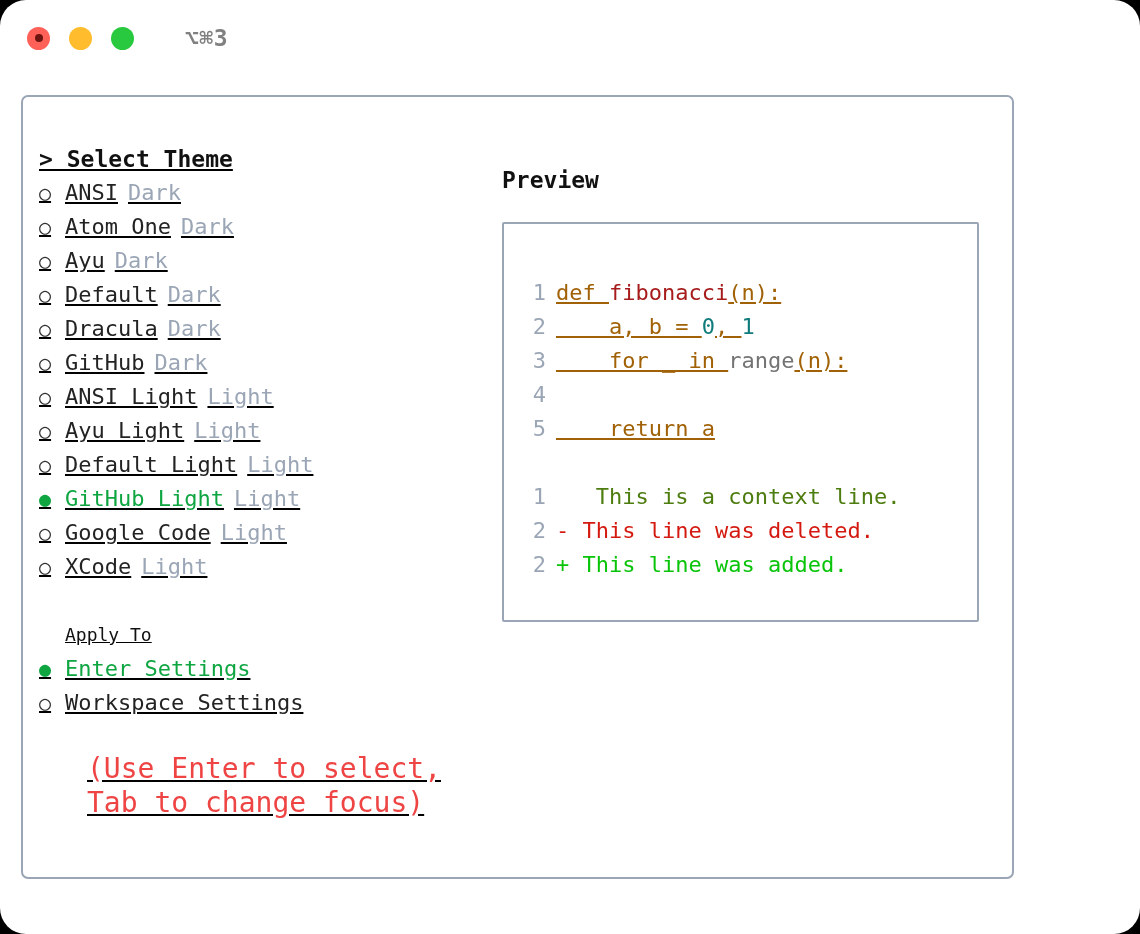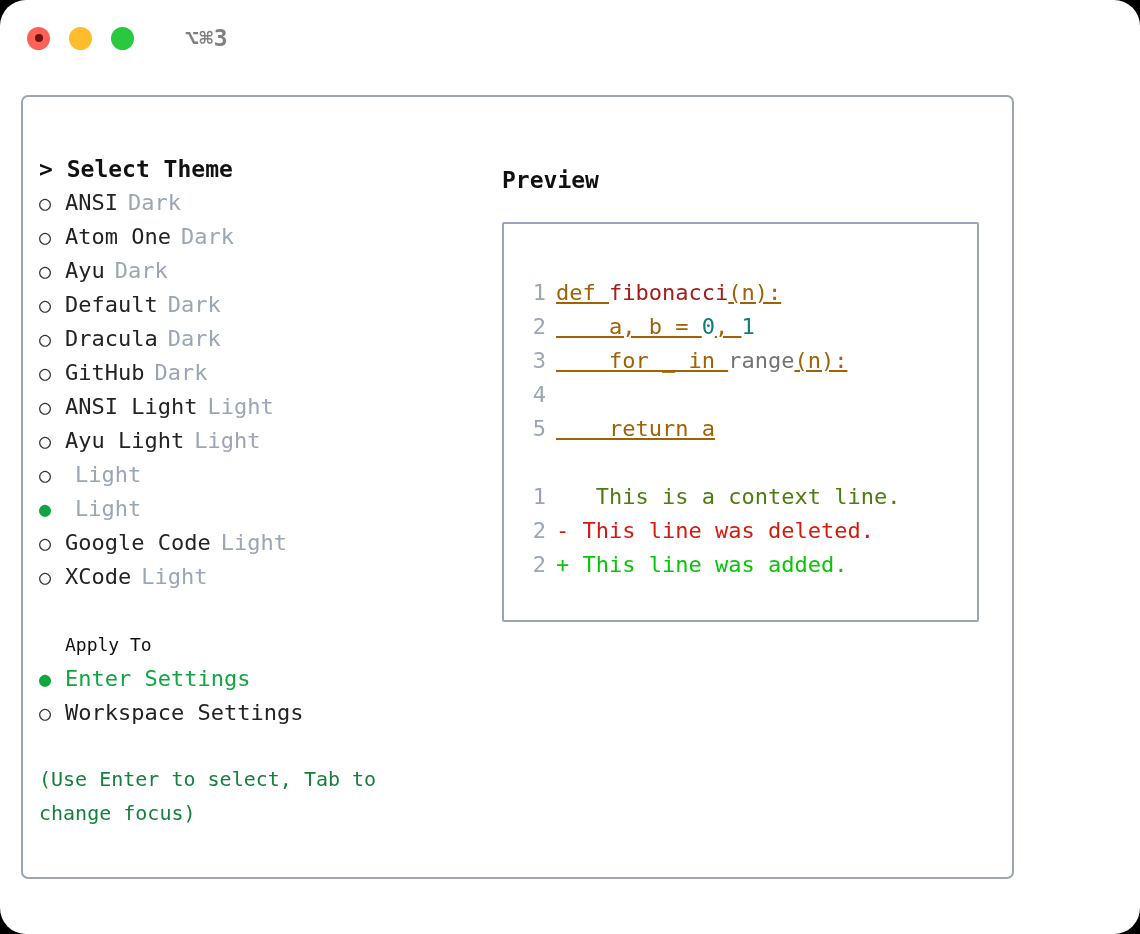--- a/index.html
+++ b/index.html
@@ -86,22 +86,23 @@
     position: absolute;
     left: 0; top: 0;
     width: 100%;
     height: 100%;
   }
 
   
   .left-col {
     position: absolute;
     left: 16px;
-    top: 55px;
+    top: 45px;
     width: 460px;
+    text-decoration: underline;
   }
   .section-header {
     font-size: 23px;
     font-weight: 700;
     color: #111111;
     white-space: pre;
     line-height: 34px;
     height: 34px;
   }
   .opt-row {
@@ -130,24 +131,25 @@
     font-size: 18px;
     color: #111111;
     line-height: 34px;
     height: 34px;
     padding-left: 26px;
     white-space: pre;
   }
   .spacer-row { height: 34px; }
   .hint {
     margin-top: 32px;
-    font-size: 20px;
-    color: #15803d;
+    font-size: 28px;
+    color: #ef4444;
     line-height: 34px;
     width: 400px;
+    margin-left: 48px;
   }
 
   
   .right-col {
     position: absolute;
     left: 479px;
     top: 66px;
     width: 500px;
   }
   .preview-title {
@@ -212,22 +214,22 @@
         <div class="section-header">&gt; Select Theme</div>
         <div id="theme-list">
             <div class="opt-row"><span class="marker">○</span><span class="opt-label">ANSI</span><span class="opt-tag">Dark</span></div>
             <div class="opt-row"><span class="marker">○</span><span class="opt-label">Atom One</span><span class="opt-tag">Dark</span></div>
             <div class="opt-row"><span class="marker">○</span><span class="opt-label">Ayu</span><span class="opt-tag">Dark</span></div>
             <div class="opt-row"><span class="marker">○</span><span class="opt-label">Default</span><span class="opt-tag">Dark</span></div>
             <div class="opt-row"><span class="marker">○</span><span class="opt-label">Dracula</span><span class="opt-tag">Dark</span></div>
             <div class="opt-row"><span class="marker">○</span><span class="opt-label">GitHub</span><span class="opt-tag">Dark</span></div>
             <div class="opt-row"><span class="marker">○</span><span class="opt-label">ANSI Light</span><span class="opt-tag">Light</span></div>
             <div class="opt-row"><span class="marker">○</span><span class="opt-label">Ayu Light</span><span class="opt-tag">Light</span></div>
-            <div class="opt-row"><span class="marker">○</span><span class="opt-tag">Light</span></div>
-            <div class="opt-row selected"><span class="marker sel">●</span><span class="opt-tag">Light</span></div>
+            <div class="opt-row"><span class="marker">○</span><span class="opt-label">Default Light</span><span class="opt-tag">Light</span></div>
+            <div class="opt-row selected"><span class="marker sel">●</span><span class="opt-label">GitHub Light</span><span class="opt-tag">Light</span></div>
             <div class="opt-row"><span class="marker">○</span><span class="opt-label">Google Code</span><span class="opt-tag">Light</span></div>
             <div class="opt-row"><span class="marker">○</span><span class="opt-label">XCode</span><span class="opt-tag">Light</span></div>
           </div>
         <div class="spacer-row"></div>
         <div class="subheader">Apply To</div>
         <div id="apply-list">
             <div class="opt-row selected"><span class="marker sel">●</span><span class="opt-label">Enter Settings</span></div>
             <div class="opt-row"><span class="marker">○</span><span class="opt-label">Workspace Settings</span></div>
           </div>
         <div class="hint">(Use Enter to select, Tab to change focus)</div>

